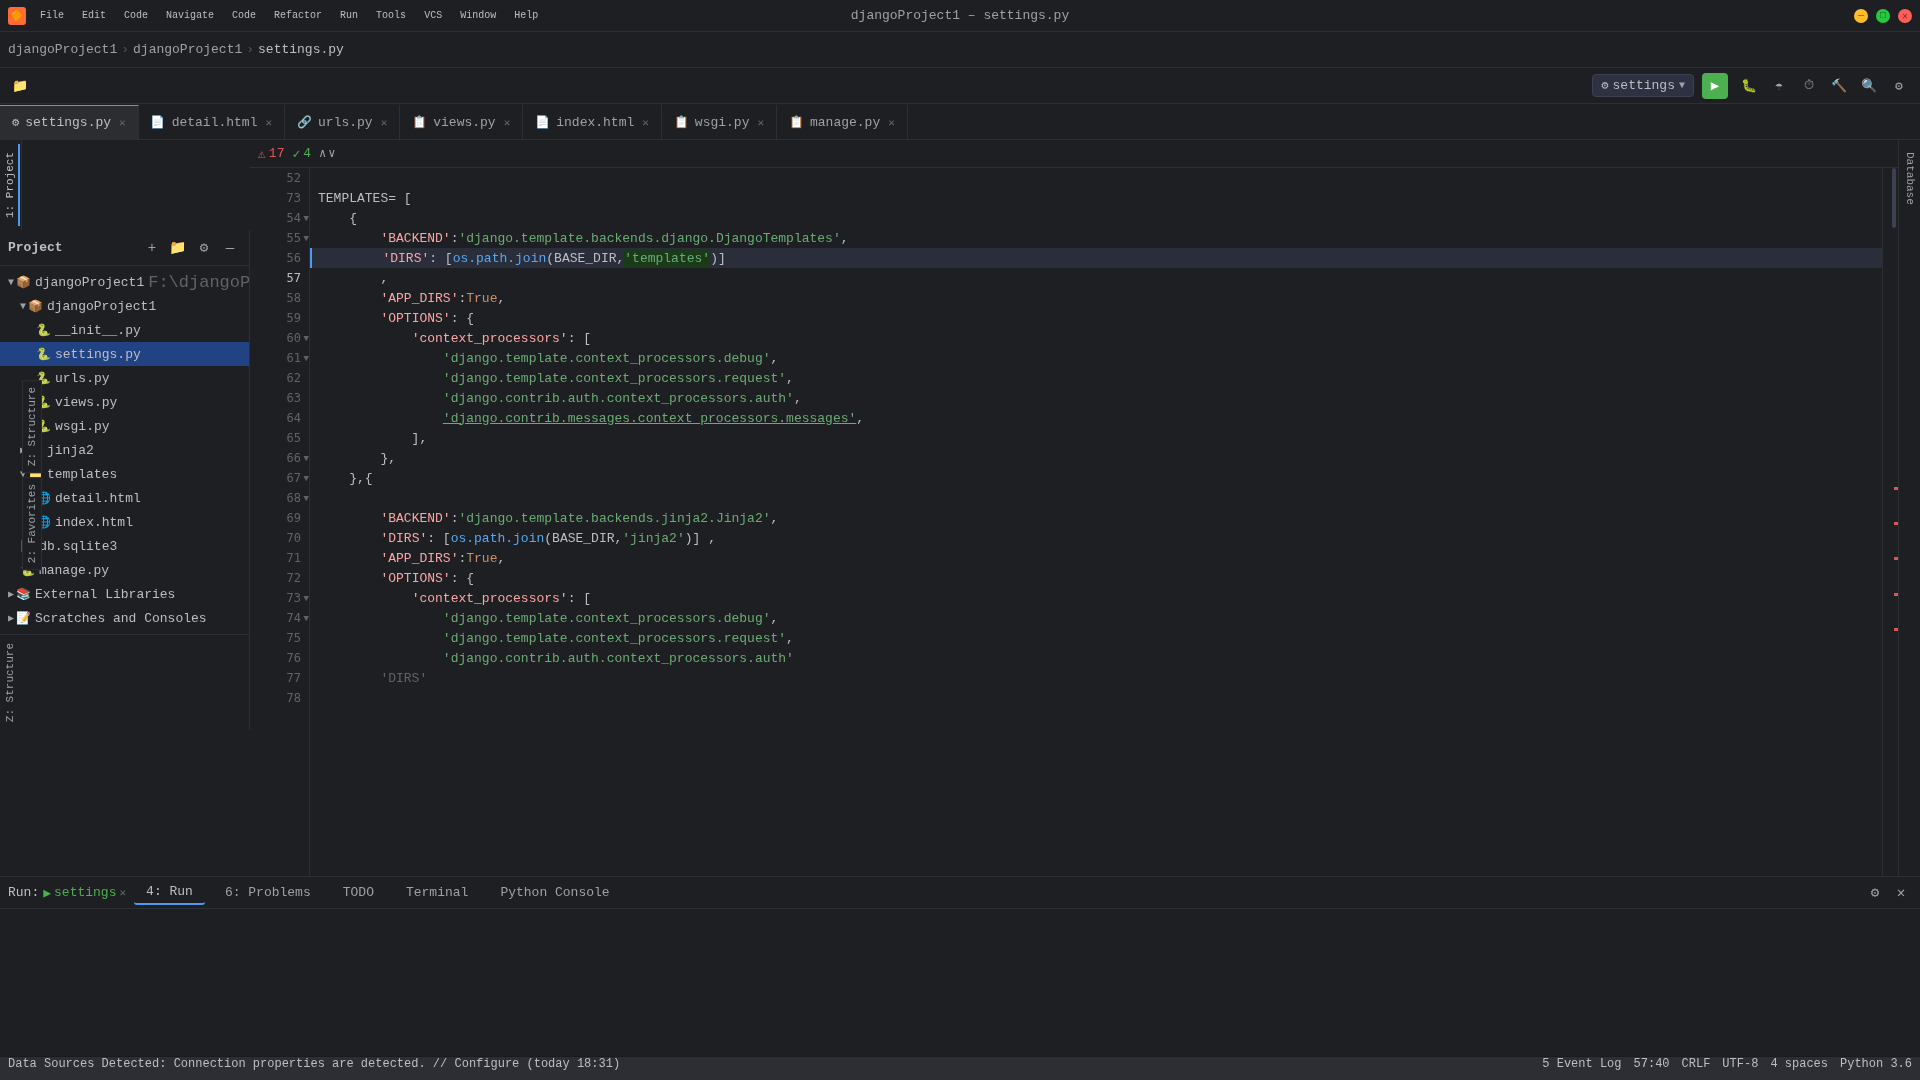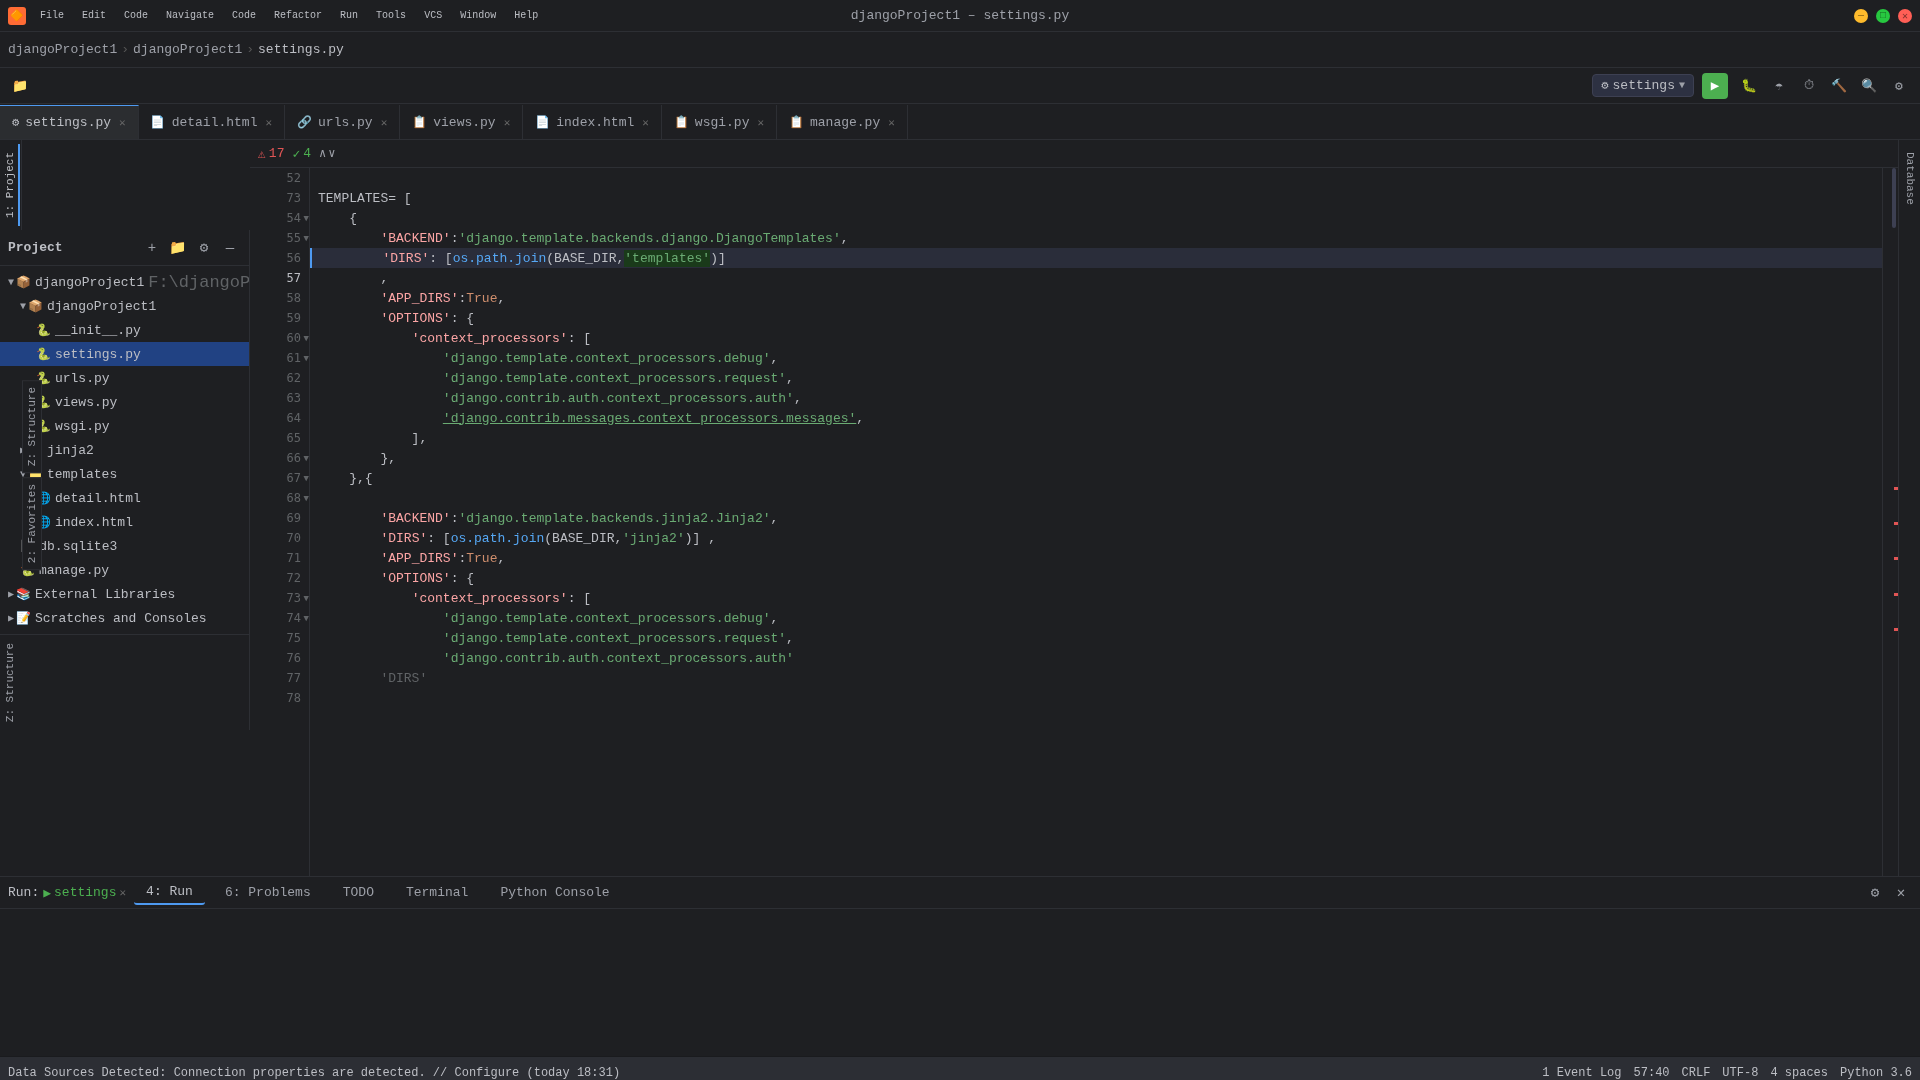--- a/index.html
+++ b/index.html
@@ -88,21 +88,21 @@
 
     
     .bottom-panel { height: 180px; background: #1e1f22; border-top: 1px solid #2d2f34; flex-shrink: 0; display: flex; flex-direction: column; }
     .bottom-tabs { height: 32px; display: flex; align-items: center; border-bottom: 1px solid #2d2f34; padding: 0 8px; gap: 4px; justify-content: space-between; }
     .bottom-tab { padding: 4px 12px; font-size: 13px; color: #9da0a8; cursor: pointer; border-radius: 3px; display: flex; align-items: center; gap: 4px; font-family: Liberation Mono, monospace; }
     .bottom-tab.active { color: #bcbec4; border-bottom: 2px solid #4e9af1; }
     .run-label { color: #bcbec4; font-size: 13px; display: flex; align-items: center; gap: 4px; }
     .bottom-content { flex: 1; padding: 4px 8px; overflow: auto; }
 
     
-    .status-bar { height: 24px; background: #2c2e34; display: flex; align-items: flex-end; justify-content: space-between; padding: 0 8px; flex-shrink: 0; border-top: 1px solid #1a1b1e; }
+    .status-bar { height: 24px; background: #2c2e34; display: flex; align-items: flex-start; justify-content: space-between; padding: 0 8px; flex-shrink: 0; border-top: 1px solid #1a1b1e; }
     .status-left { display: flex; align-items: center; gap: 12px; color: #bcbec4; font-size: 12px; }
     .status-right { display: flex; align-items: center; gap: 12px; color: #bcbec4; font-size: 12px; }
     .status-item { cursor: pointer; display: flex; align-items: center; gap: 3px; }
 
     
     ::-webkit-scrollbar { width: 8px; height: 8px; }
     ::-webkit-scrollbar-track { background: #1e1f22; }
     ::-webkit-scrollbar-thumb { background: #3d4052; border-radius: 4px; }
   </style>
 </head>
@@ -569,20 +569,20 @@
   </div>
   <div class="bottom-content">
   </div>
 </div>
 
 <div class="status-bar">
   <div class="status-left">
     <span class="status-item">Data Sources Detected: Connection properties are detected. // Configure (today 18:31)</span>
   </div>
   <div class="status-right">
-    <span class="status-item">1 Event Log</span>
+    <span class="status-item">5 Event Log</span>
     <span class="status-item">57:40</span>
     <span class="status-item">CRLF</span>
     <span class="status-item">UTF-8</span>
     <span class="status-item">4 spaces</span>
     <span class="status-item">Python 3.6</span>
   </div>
 </div>
 
 </body></html>

